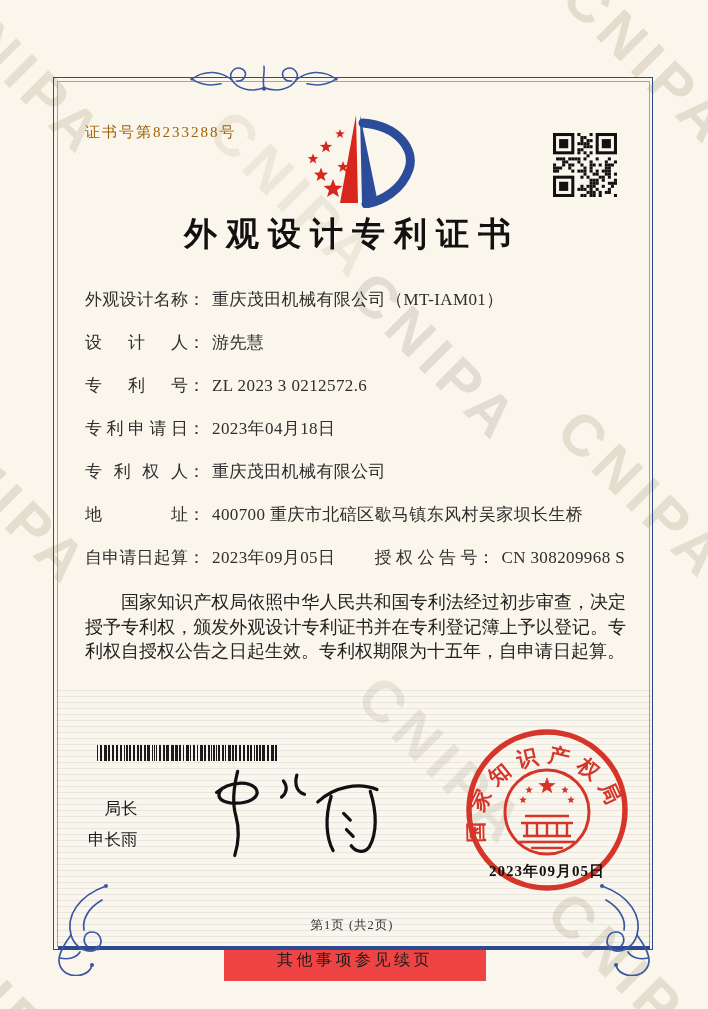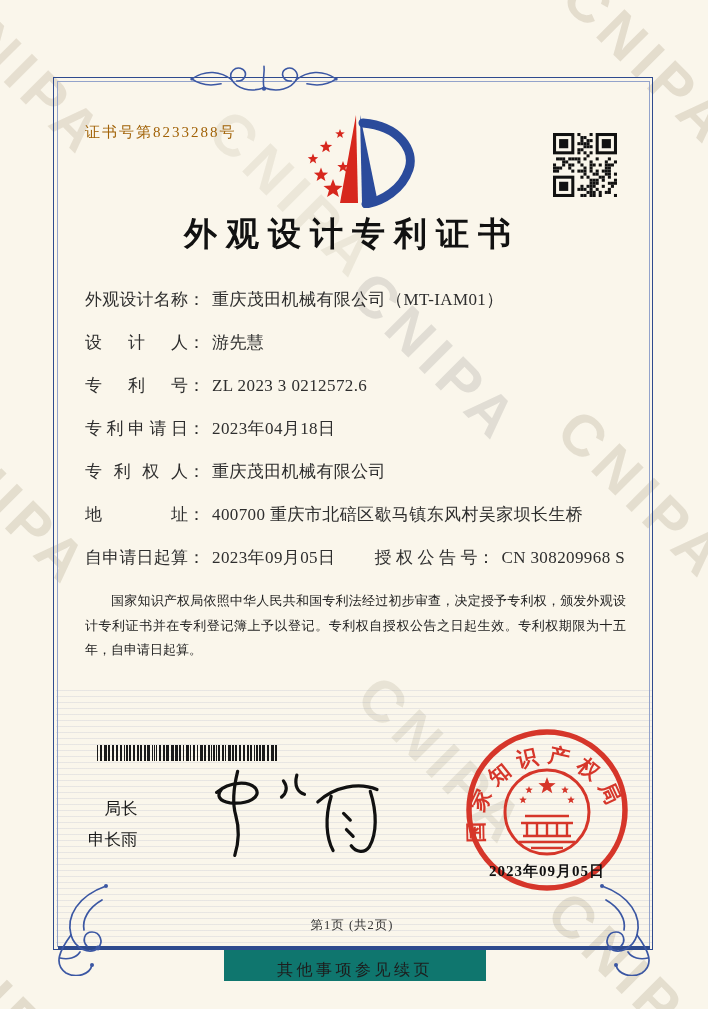--- a/index.html
+++ b/index.html
@@ -33,36 +33,36 @@
 
   
   .fields{position:absolute;left:85px;top:289px;width:545px;font-size:17px;color:#2e2e2e;}
   .frow{height:43px;display:flex;align-items:flex-start;line-height:21px;}
   .flabel{display:inline-block;width:103px;text-align:justify;text-align-last:justify;}
   .fcolon{display:inline-block;margin-right:7px;}
   .fvalue{letter-spacing:0.4px;}
   .grant-right{margin-left:39px;display:flex;}
 
   
-  .body-text{position:absolute;left:85px;top:590px;width:541px;font-size:13px;
-      line-height:24.5px;color:#222;text-align:justify;font-family:Liberation Mono, monospace;}
+  .body-text{position:absolute;left:85px;top:590px;width:541px;font-size:18px;
+      line-height:24.5px;color:#222;text-align:justify;}
   .body-text p{margin:0;text-indent:2em;}
 
   .barcode{position:absolute;left:97px;top:745px;width:182px;height:16px;}
 
   .officer{position:absolute;left:88px;top:793px;font-family:"Liberation Sans","DejaVu Sans",sans-serif;
       font-size:16.5px;color:#1a1a1a;line-height:31px;text-align:right;}
   .signature{position:absolute;left:188px;top:758px;width:210px;height:105px;}
 
   .seal{position:absolute;left:461px;top:724px;width:172px;height:172px;}
 
   .page-info{position:absolute;left:53px;top:917px;width:598px;text-align:center;
       font-size:12.5px;color:#333;letter-spacing:1px;}
-  .note-box{position:absolute;left:224px;top:950px;width:262px;height:31px;background:#0f766e;
-      display:flex;align-items:flex-end;justify-content:center;}
+  .note-box{position:absolute;left:224px;top:950px;width:262px;height:31px;background:#ef4444;
+      display:flex;align-items:flex-start;justify-content:center;}
   .note-text{font-size:16px;letter-spacing:3.5px;color:#1d1d1d;}
 </style>
 </head>
 <body>
 
 <div id="page">
 
   <span class="wm" style="left:-30px;top:-28px;color:rgba(206,196,176,0.45)">CNIPA</span>
   <span class="wm" style="left:597px;top:-38px;color:rgba(206,196,176,0.5)">CNIPA</span>
   <span class="wm" style="left:243px;top:96px;color:rgba(210,202,184,0.35)">CNIPA</span>

